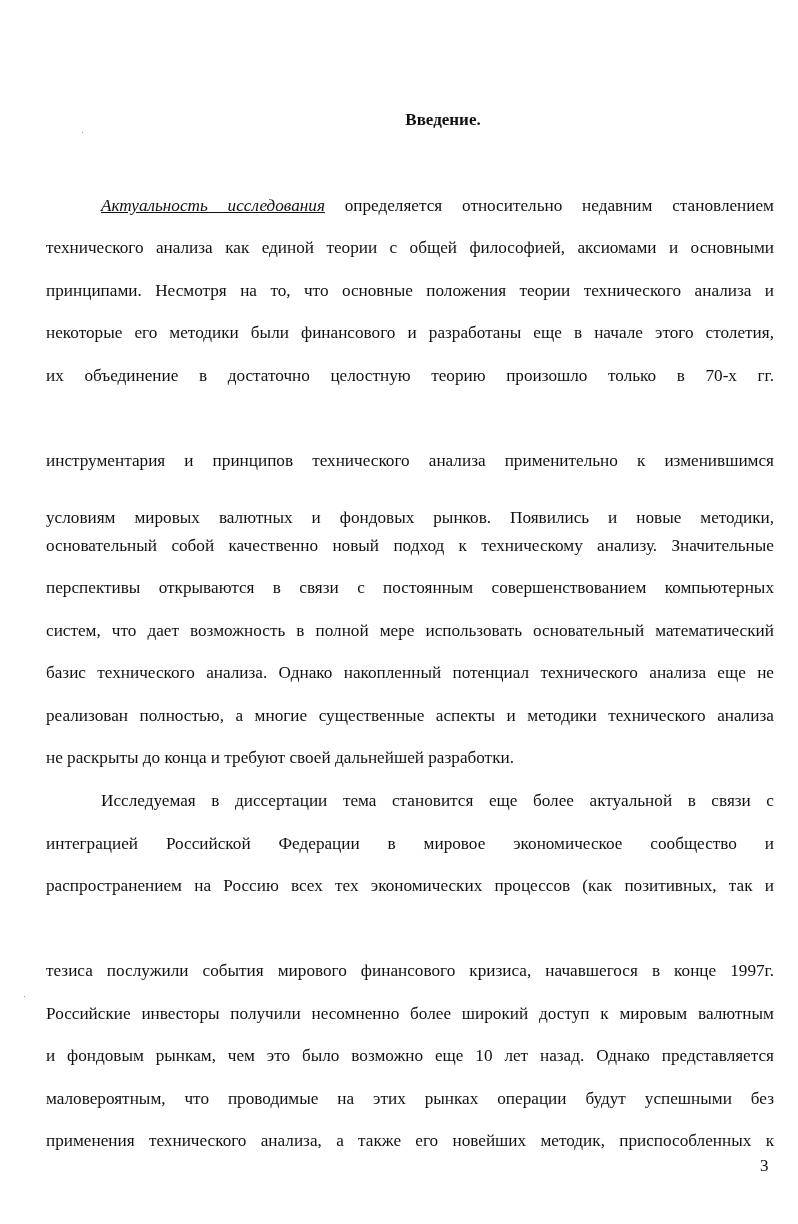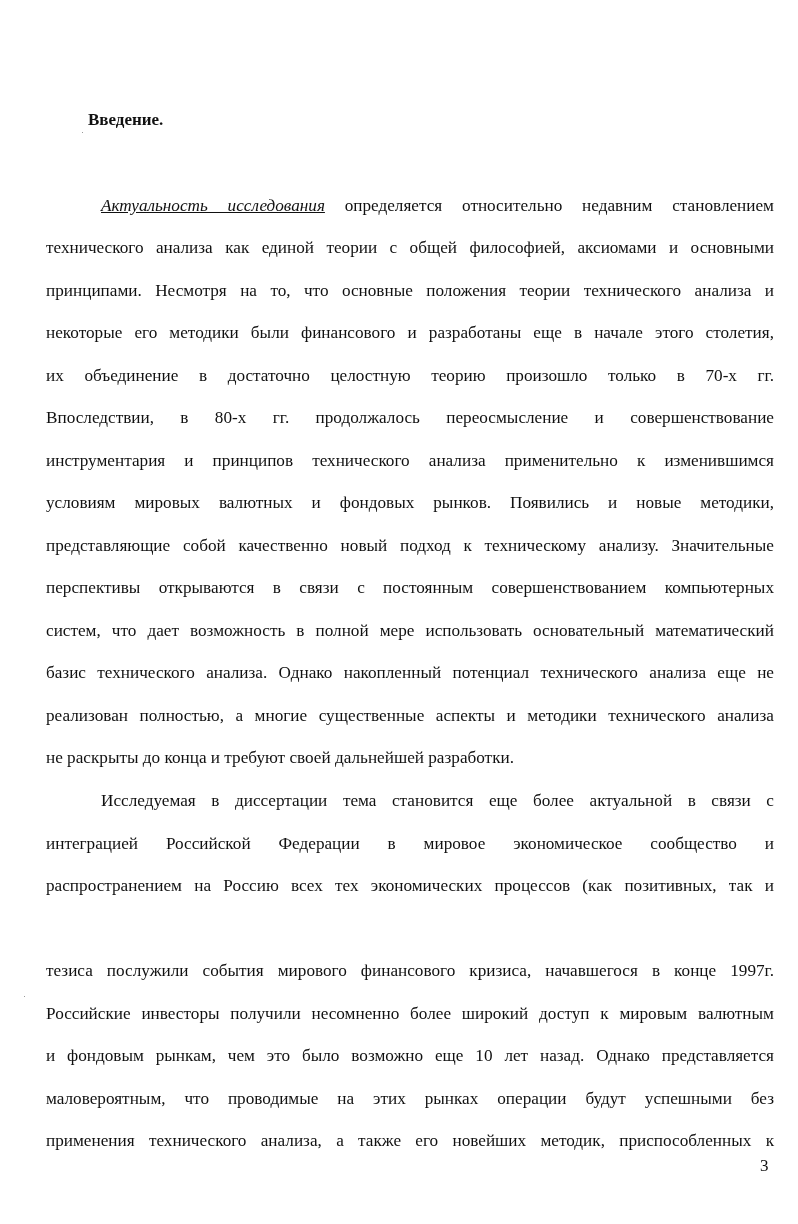--- a/index.html
+++ b/index.html
@@ -1,19 +1,19 @@
 <!DOCTYPE html>
 <html><head>
 <meta charset="utf-8">
 <style>
   html, body { margin: 0; padding: 0; background: #ffffff; }
   body { width: 798px; height: 1224px; position: relative; overflow: hidden;
          font-family: "Liberation Serif", "DejaVu Serif", serif; color: #111; }
   .page { position: absolute; left: 0; top: 0; width: 798px; height: 1224px; }
-  .title { position: absolute; left: 0; width: 798px; top: 110px; text-align: left;
+  .title { position: absolute; left: 0; width: 798px; top: 110px; text-align: center;
            font-weight: bold; font-size: 17px; padding-left: 88px; box-sizing: border-box; }
   .line { position: absolute; left: 46px; width: 728px; font-size: 17.2px; line-height: 22px;
           height: 22px; white-space: nowrap; text-align: justify; text-align-last: justify; }
   .line.indent { left: 101px; width: 673px; }
   .line.last { text-align-last: left; }
   .u { font-style: italic; text-decoration: underline; }
   .pagenum { position: absolute; left: 760px; top: 1156px; font-size: 17px; }
   .speck { position: absolute; width: 1px; height: 1px; background: #999; }
 </style>
 </head>
@@ -23,24 +23,23 @@
   <div class="speck" style="left:82px;top:132px"></div>
   <div class="speck" style="left:24px;top:996px"></div>
 
   <div class="title">Введение.</div>
 
   <div class="line indent" style="top:195px"><span class="u">Актуальность исследования</span><span> определяется относительно недавним становлением</span></div>
   <div class="line" style="top:237px">технического анализа как единой теории с общей философией, аксиомами и основными</div>
   <div class="line" style="top:280px">принципами. Несмотря на то, что основные положения теории технического анализа и</div>
   <div class="line" style="top:322px">некоторые его методики были финансового и разработаны еще в начале этого столетия,</div>
   <div class="line" style="top:365px">их объединение в достаточно целостную теорию произошло только в 70-х гг.</div>
-  <div class="line" style="top:407px">Впоследствии, в 80-х гг. продолжалось переосмысление и совершенствование</div>
   <div class="line" style="top:450px">инструментария и принципов технического анализа применительно к изменившимся</div>
-  <div class="line" style="top:492px">условиям мировых валютных и фондовых рынков. Появились и новые методики,</div>
-  <div class="line" style="top:535px">представляющие собой качественно новый подход к техническому анализу. Значительные</div>
+  <div class="line" style="top:507px">условиям мировых валютных и фондовых рынков. Появились и новые методики,</div>
+  <div class="line" style="top:535px">основательный собой качественно новый подход к техническому анализу. Значительные</div>
   <div class="line" style="top:577px">перспективы открываются в связи с постоянным совершенствованием компьютерных</div>
   <div class="line" style="top:662px">базис технического анализа. Однако накопленный потенциал технического анализа еще не</div>
   <div class="line" style="top:620px">систем, что дает возможность в полной мере использовать основательный математический</div>
   <div class="line" style="top:705px">реализован полностью, а многие существенные аспекты и методики технического анализа</div>
   <div class="line last" style="top:747px">не раскрыты до конца и требуют своей дальнейшей разработки.</div>
 
   <div class="line" style="top:833px">интеграцией Российской Федерации в мировое экономическое сообщество и</div>
   <div class="line indent" style="top:790px">Исследуемая в диссертации тема становится еще более актуальной в связи с</div>
   <div class="line" style="top:875px">распространением на Россию всех тех экономических процессов (как позитивных, так и</div>
   <div class="line" style="top:960px">тезиса послужили события мирового финансового кризиса, начавшегося в конце 1997г.</div>

